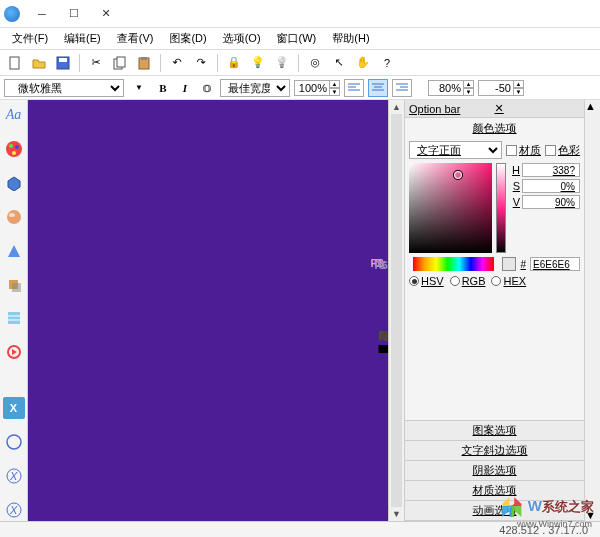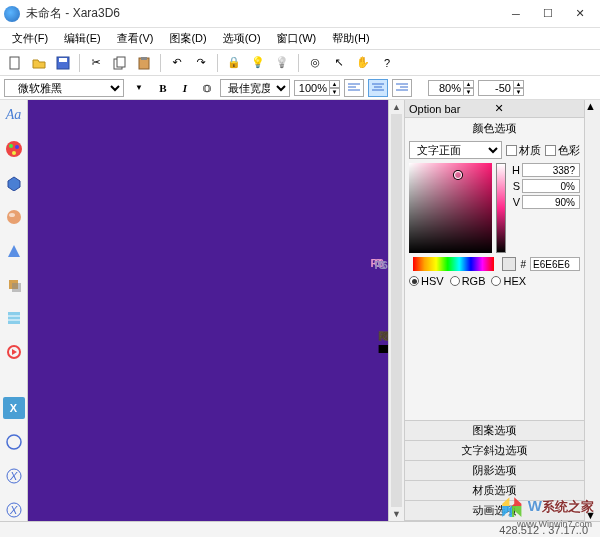--- a/index.html
+++ b/index.html
@@ -29,21 +29,21 @@
 .side-ic { width: 22px; height: 22px; display: flex; align-items: center; justify-content: center; cursor: pointer; }
 .canvas-wrap { flex: 1; background: #4c1d95; position: relative; overflow: hidden; display: flex; align-items: center; justify-content: flex-end; text-decoration: underline; }
 .pc6 { position: relative; font-family: Georgia, serif; font-weight: bold; font-size: 86px; letter-spacing: -4px; }
 .pc6 .layer { position: absolute; top: 0; left: 0; }
 .pc6 .l-pink { color: #e89bcb; transform: translate(-8px,-4px); }
 .pc6 .l-purple { color: #9a8fc1; transform: translate(-4px,-2px); }
 .pc6 .l-front { position: relative; background: linear-gradient(135deg,#8a7a5e,#6b5c43,#8a7a5e); -webkit-background-clip: text; background-clip: text; color: transparent; -webkit-text-stroke: 1px #4d4030; }
 .vscroll { width: 16px; background: #f0f0f0; border-left: 1px solid #ccc; position: relative; }
 .vscroll .arrow { height: 14px; display: flex; align-items: center; justify-content: center; cursor: pointer; font-size: 9px; color: #555; }
 .vscroll .thumb { position: absolute; top: 14px; bottom: 14px; left: 2px; right: 2px; background: #ddd; }
-.opt-panel { width: 180px; border-left: 1px solid #ccc; background: #f4f4f4; display: flex; flex-direction: column; }
+.opt-panel { width: 180px; border-left: 1px solid #ccc; background: #f4f4f4; display: flex; flex-direction: column; text-decoration: underline; }
 .opt-title { height: 18px; display: flex; align-items: center; padding: 0 4px; background: #e4e4e4; border-bottom: 1px solid #ccc; }
 .opt-title span { flex: 1; }
 .opt-section-hd { text-align: center; padding: 3px 0; }
 .opt-row { display: flex; align-items: center; padding: 2px 4px; gap: 4px; }
 .opt-row select, .opt-row .combo { flex: 1; }
 .chk { display: flex; align-items: center; gap: 2px; font-size: 10px; }
 .chk .box { width: 11px; height: 11px; border: 1px solid #888; background: #fff; }
 .picker-area { display: flex; gap: 4px; padding: 2px 4px; }
 .sv-box { width: 110px; height: 90px; background: linear-gradient(to top, #000, transparent), linear-gradient(to right, #fff, #ff1a75); position: relative; cursor: crosshair; }
 .sv-box .cursor { position: absolute; right: 30px; top: 8px; width: 8px; height: 8px; border: 1px solid #fff; border-radius: 50%; box-shadow: 0 0 0 1px #000; }
@@ -67,21 +67,20 @@
 .wm-txt { font-weight:bold; }
 .wm-txt .cn { color:#7f1d1d; font-size:13px; }
 .wm-url { font-size:9px; color:#666; position:absolute; right:8px; bottom:8px; }
 .vscroll-right { width:16px; background:#f0f0f0; border-left:1px solid #ccc; display:flex; flex-direction:column; justify-content:space-between; }
 </style>
 </head>
 <body>
 
 <div class="titlebar">
   <div class="app-icon"></div>
-  <div class="title">未命名 - Xara3D6</div>
   <div class="win-btns">
     <div class="win-btn">─</div>
     <div class="win-btn">☐</div>
     <div class="win-btn">✕</div>
   </div>
 </div>
 
 <div class="menubar">
   <div class="mi">文件(F)</div>
   <div class="mi">编辑(E)</div>

